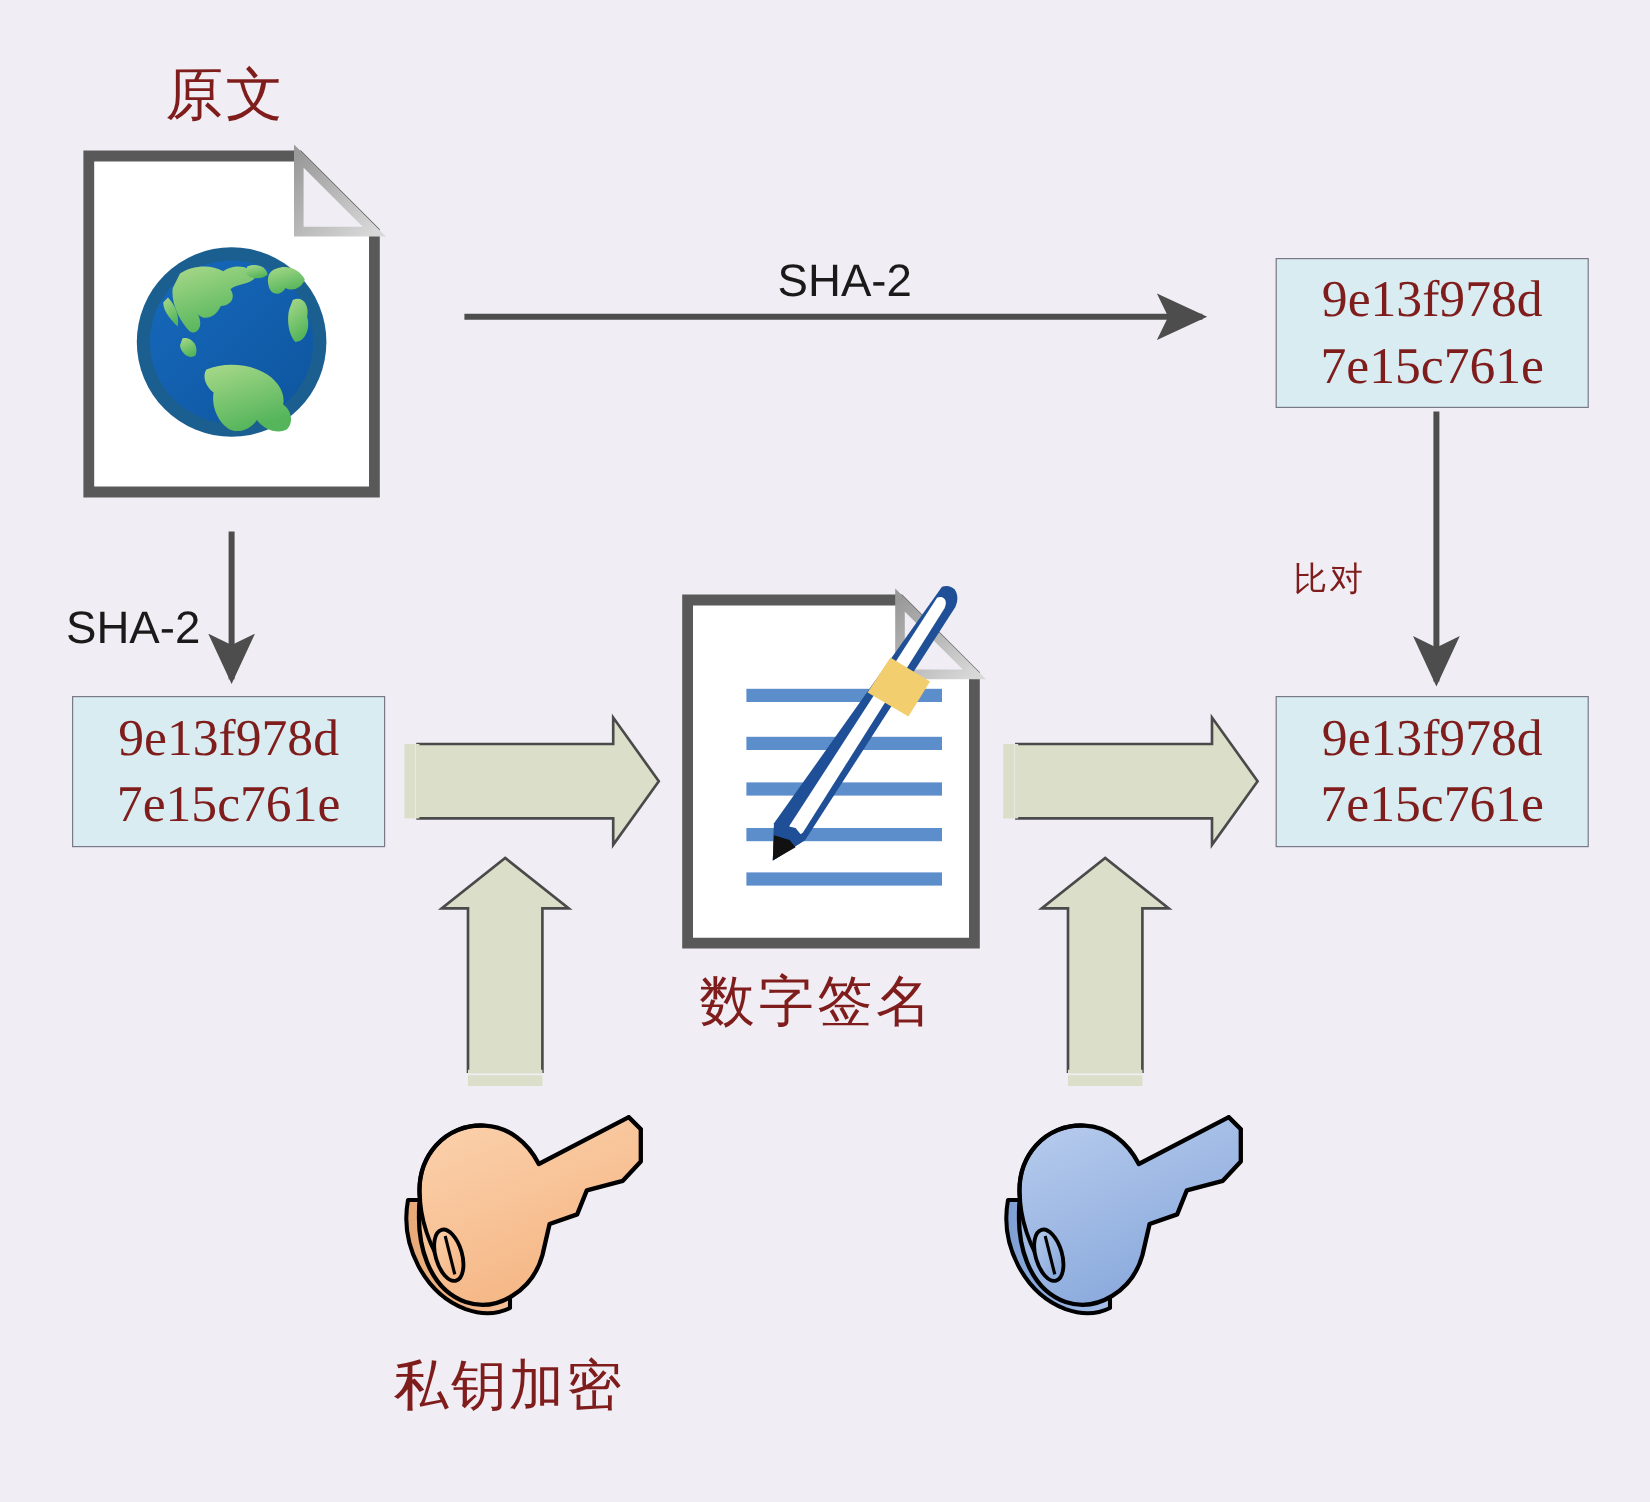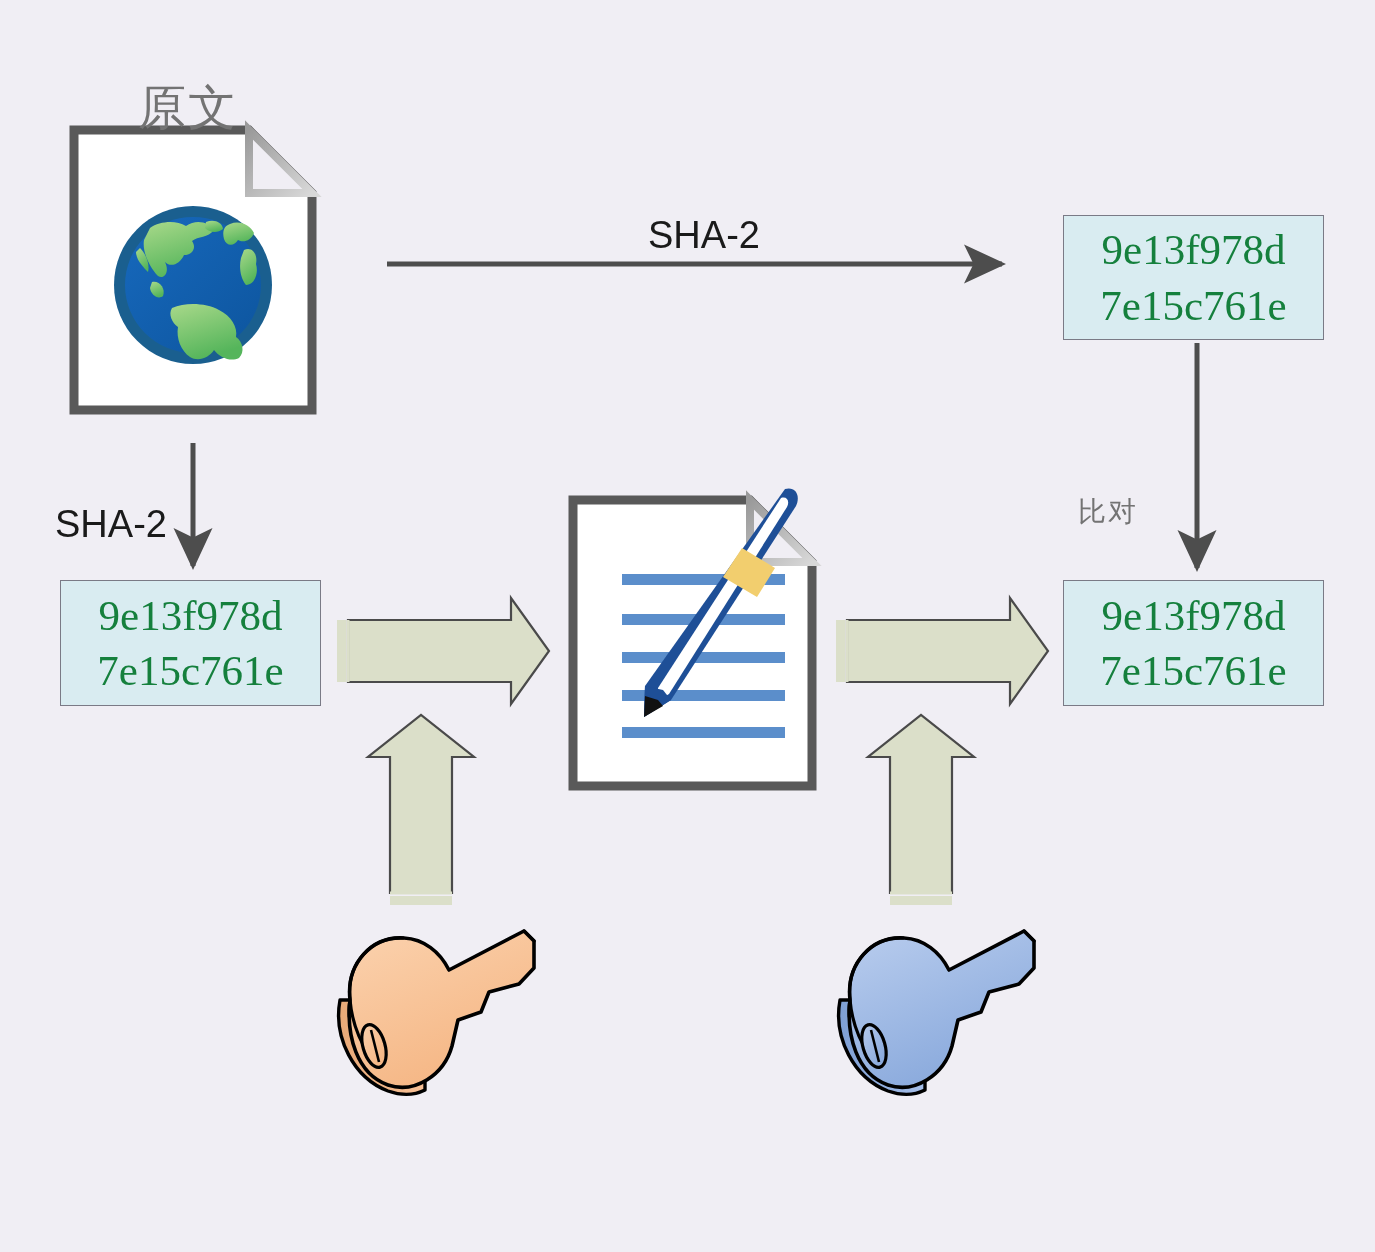--- a/index.html
+++ b/index.html
@@ -13,24 +13,23 @@
     height: 1252px;
     background: #f0eef4;
     overflow: hidden;
     font-family: "Liberation Serif", "DejaVu Serif", serif;
   }
   .abs { position: absolute; }
 
   
   .label-cn {
     font-family: Liberation Serif, serif;
-    color: #737373;
+    color: #7f1d1d;
     white-space: nowrap;
     line-height: 1;
-    margin-top: 28px;
   }
   .label-sans {
     font-family: "Liberation Sans", "DejaVu Sans", sans-serif;
     color: #1a1a1a;
     white-space: nowrap;
     line-height: 1;
     margin-top: 18px;
   }
 
   #title-yuanwen { left: 138px; top: 56px; font-size: 48px; letter-spacing: 2px; }
@@ -45,21 +44,21 @@
   .hash-box {
     background: #d9ecf1;
     border: 1.5px solid #7a7a86;
     box-sizing: border-box;
     display: flex;
     flex-direction: column;
     align-items: center;
     justify-content: center;
     font-family: "Liberation Serif", "DejaVu Serif", serif;
     font-size: 43px;
-    color: #15803d;
+    color: #7f1d1d;
     line-height: 1.28;
     letter-spacing: 0px;
   }
   #hash-top-right { left: 1063px; top: 215px; width: 261px; height: 125px; }
   #hash-mid-left  { left: 60px;   top: 580px; width: 261px; height: 126px; }
   #hash-bot-right { left: 1063px; top: 580px; width: 261px; height: 126px; }
 
   
   #vec { position: absolute; left: 0; top: 0; width: 1375px; height: 1252px; }
 </style>
@@ -237,21 +236,23 @@
   </svg>
 
   <div class="abs label-cn" id="title-yuanwen">原文</div>
 
   <div class="abs label-sans" id="label-sha2-top">SHA-2</div>
 
   <div class="abs label-sans" id="label-sha2-left">SHA-2</div>
 
   <div class="abs label-cn" id="label-bidui">比对</div>
 
-
+  <div class="abs label-cn" id="label-signature">数字签名</div>
+
+  <div class="abs label-cn" id="label-privkey">私钥加密</div>
 
 
   <div class="abs hash-box" id="hash-top-right">
     <span>9e13f978d</span>
     <span>7e15c761e</span>
   </div>
 
   <div class="abs hash-box" id="hash-mid-left">
     <span>9e13f978d</span>
     <span>7e15c761e</span>

